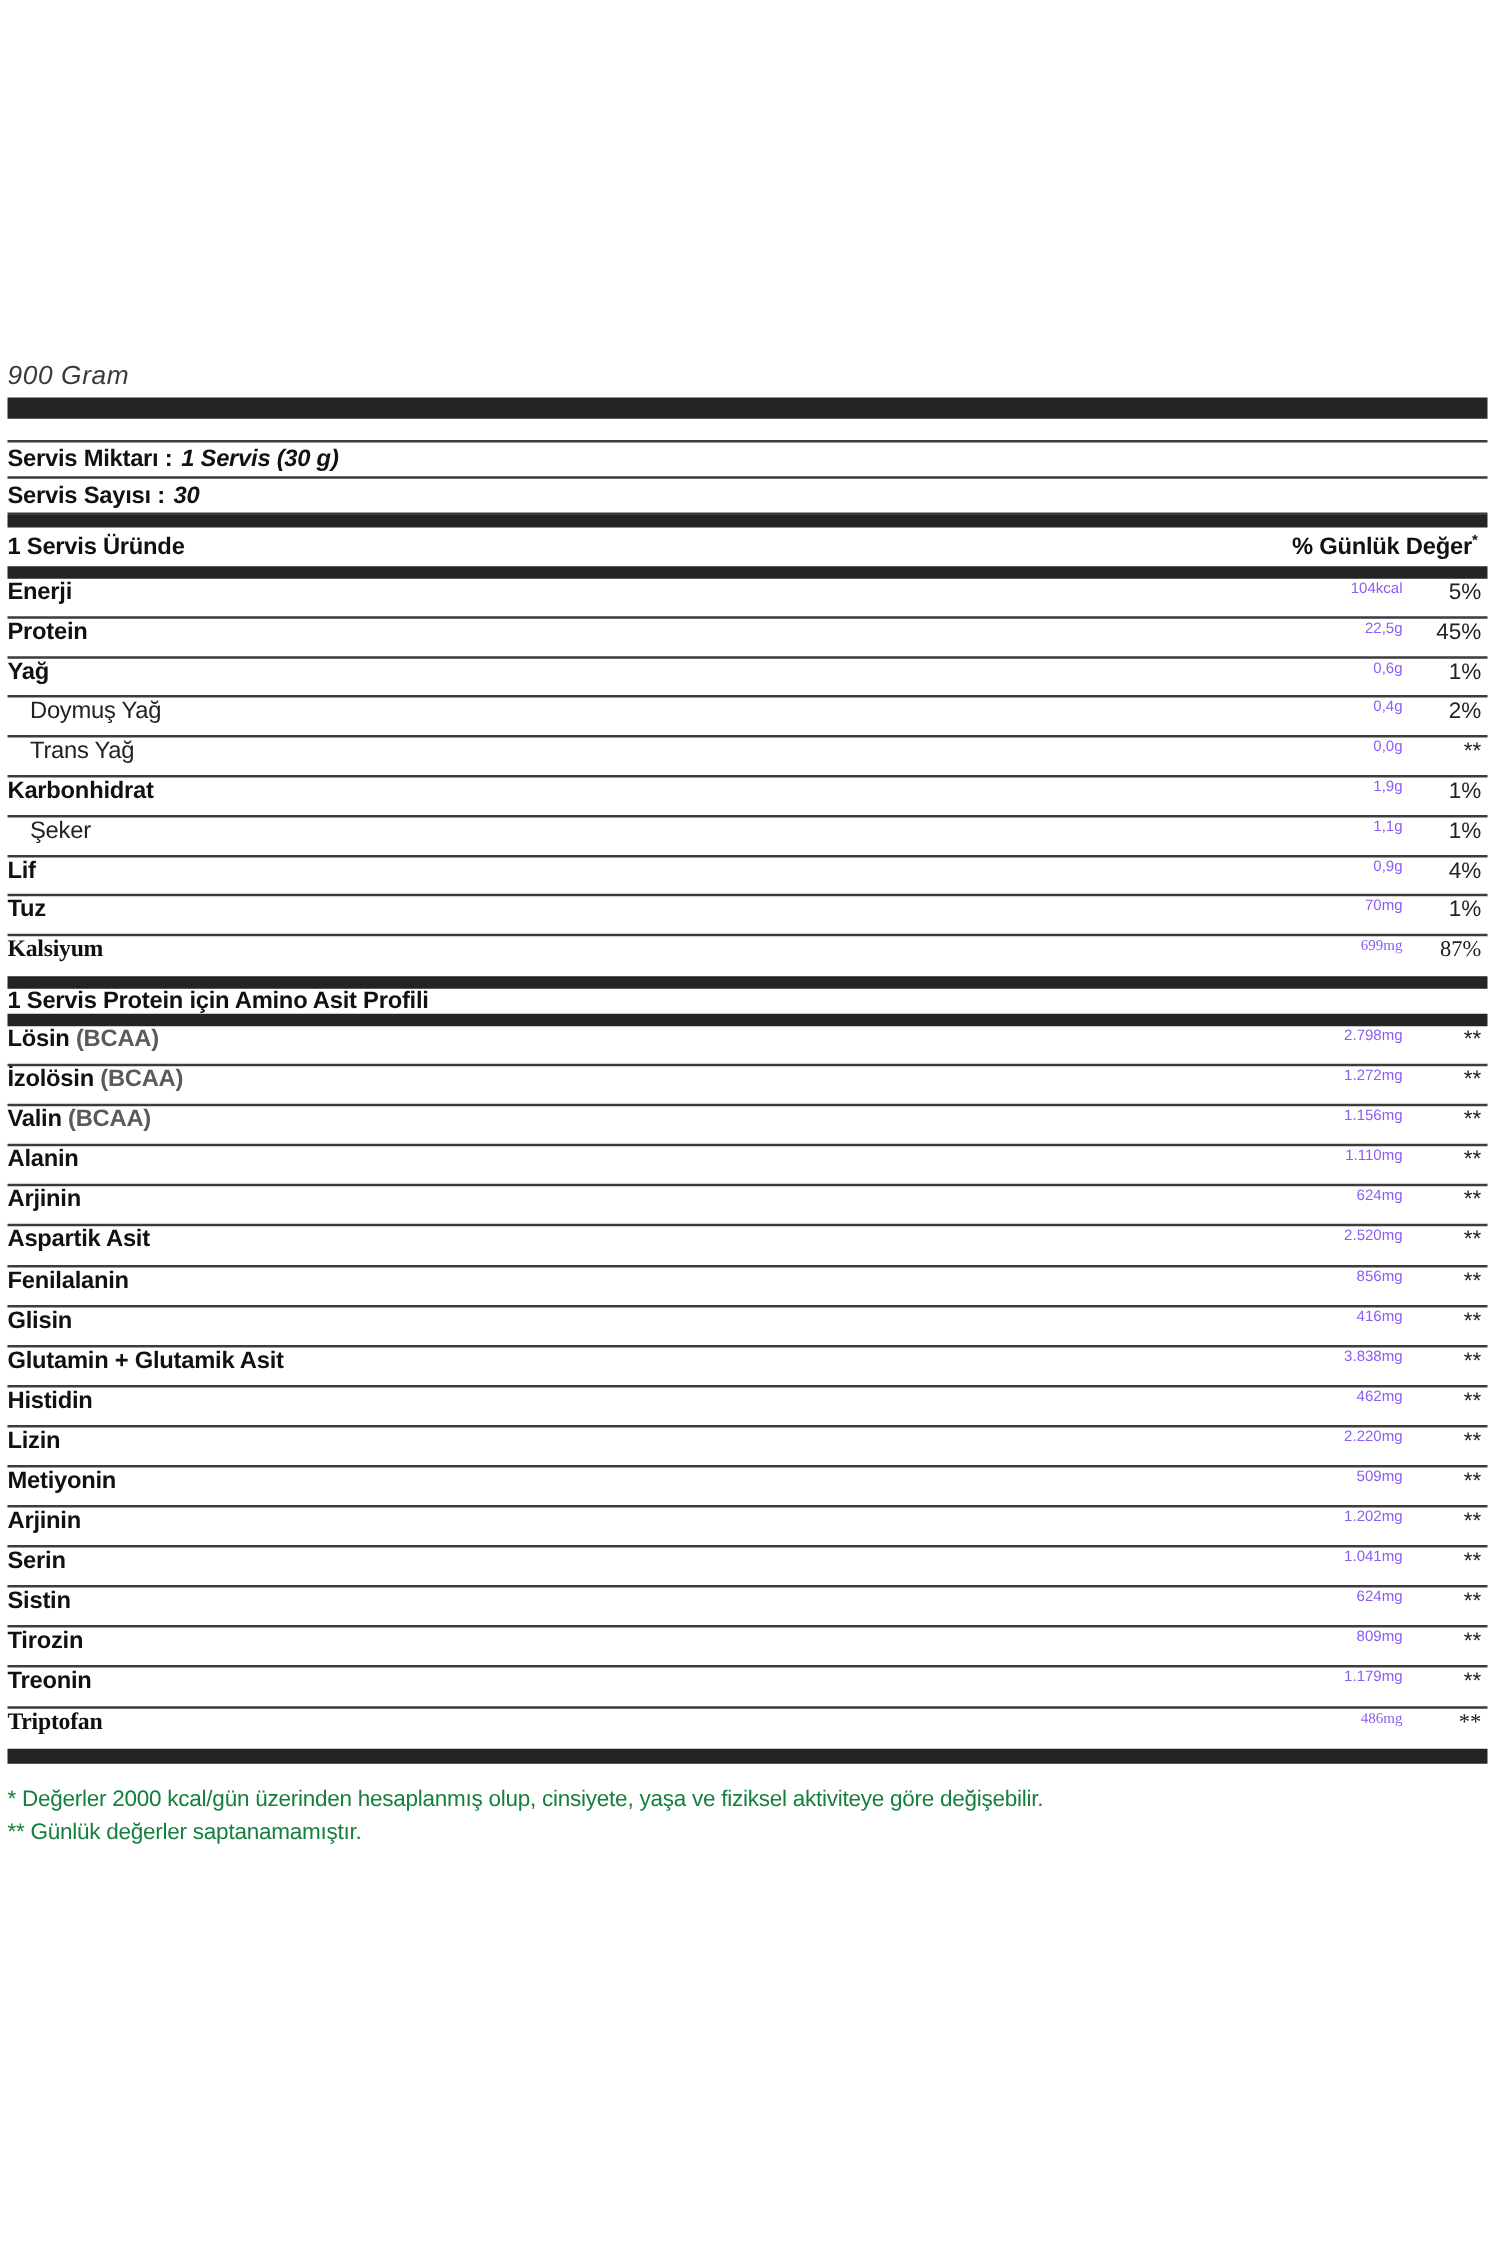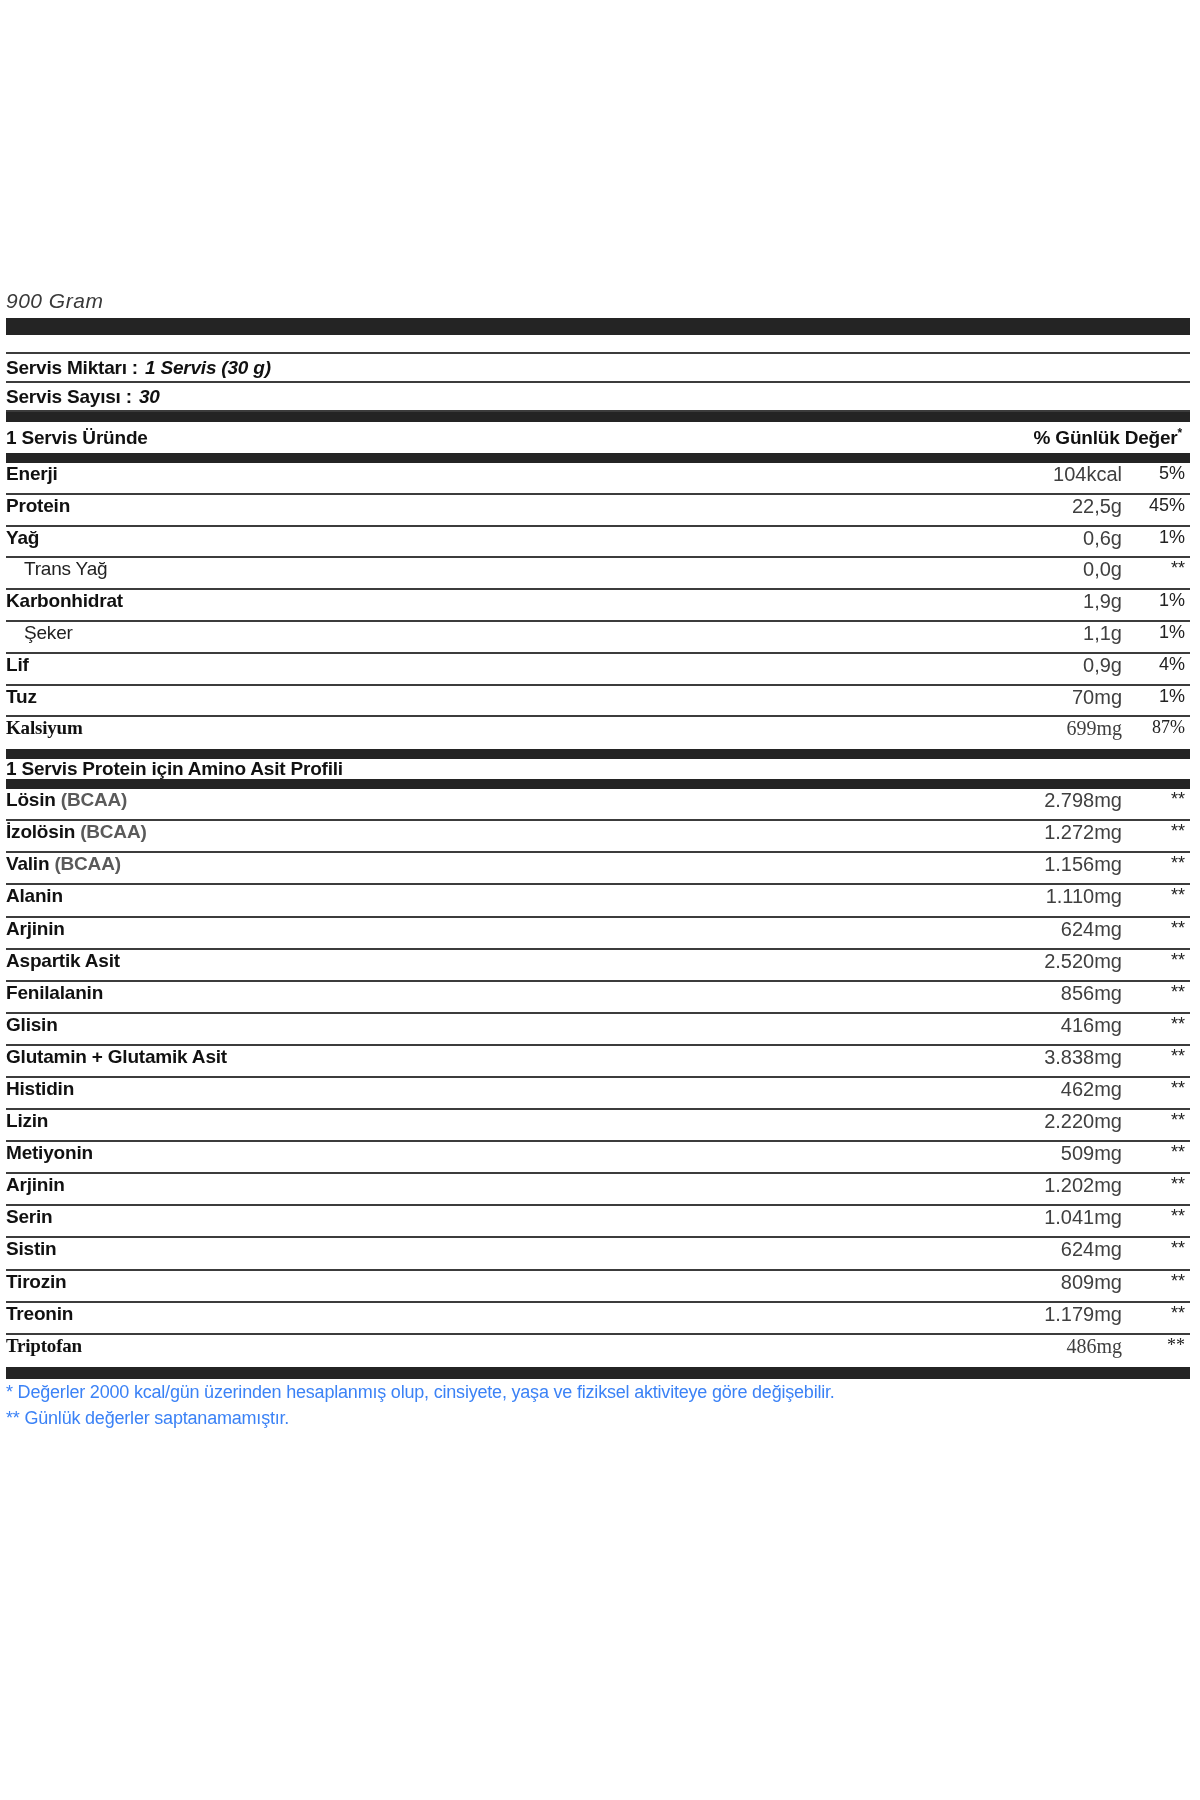--- a/index.html
+++ b/index.html
@@ -20,24 +20,24 @@
   .hdr-right{text-align:right;padding-right:8px;}
   .hdr-right sup{font-size:12px;}
   .rows{width:100%;}
   .row{height:31.8px;border-bottom:2px solid #3c3c3c;display:flex;align-items:flex-start;
        font-size:19px;box-sizing:border-box;}
   .rows-amino .row{height:32.1px;}
   .row:last-child{border-bottom:none;font-family:Liberation Serif, serif;}
   .lbl{flex:1;font-weight:bold;letter-spacing:-0.2px;white-space:nowrap;}
   .lbl .suffix{font-weight:bold;color:#5a5a5a;}
   .lbl.indent{padding-left:18px;font-weight:normal;color:#222;}
-  .amt{text-align:right;font-weight:normal;color:#404040;font-size:20px;white-space:nowrap;}
+  .amt{text-align:right;font-weight:normal;color:#8b5cf6;font-size:12px;white-space:nowrap;}
   .dv{width:68px;box-sizing:border-box;text-align:right;padding-right:5px;font-weight:normal;color:#222;font-size:18px;white-space:nowrap;}
   .section-hdr{height:20px;display:flex;align-items:center;font-size:19px;font-weight:bold;letter-spacing:-0.2px;}
-  .footnotes{font-size:18px;color:#3b82f6;line-height:26px;letter-spacing:-0.2px;}
+  .footnotes{margin-top:15px;font-size:18px;color:#15803d;line-height:26px;letter-spacing:-0.2px;}
 </style>
 </head>
 <body>
 
 <div class="label-wrap">
 
   <div class="size-label">900 Gram</div>
 
   <div class="bar bar-lg"></div>
 
@@ -73,20 +73,25 @@
     <span class="amt">22,5g</span>
     <span class="dv">45%</span>
   </div>
 
   <div class="row">
     <span class="lbl"><span class="lbl-main">Yağ</span><span class="suffix"></span></span>
     <span class="amt">0,6g</span>
     <span class="dv">1%</span>
   </div>
 
+  <div class="row">
+    <span class="lbl indent"><span class="lbl-main">Doymuş Yağ</span><span class="suffix"></span></span>
+    <span class="amt">0,4g</span>
+    <span class="dv">2%</span>
+  </div>
 
   <div class="row">
     <span class="lbl indent"><span class="lbl-main">Trans Yağ</span><span class="suffix"></span></span>
     <span class="amt">0,0g</span>
     <span class="dv">**</span>
   </div>
 
   <div class="row">
     <span class="lbl"><span class="lbl-main">Karbonhidrat</span><span class="suffix"></span></span>
     <span class="amt">1,9g</span>

